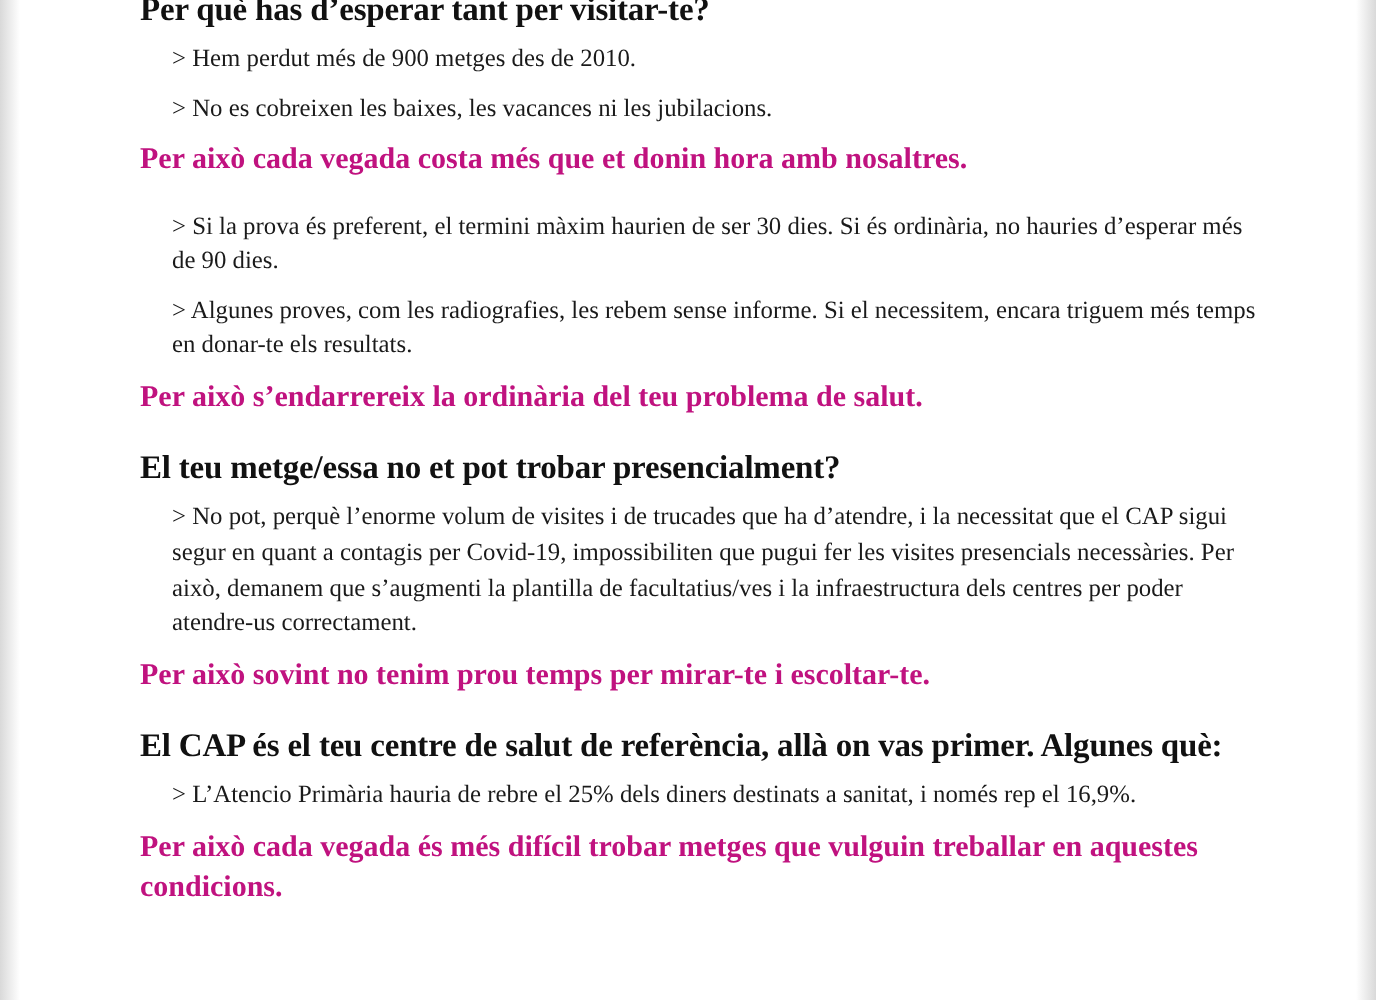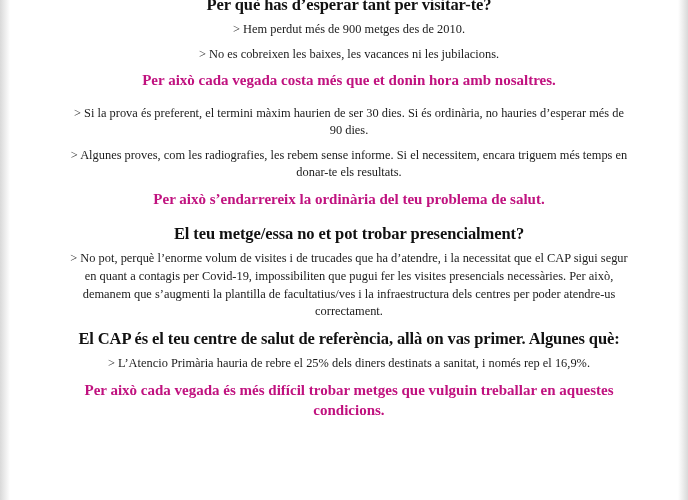--- a/index.html
+++ b/index.html
@@ -13,21 +13,20 @@
     font-family: "Liberation Serif", serif;
     overflow: hidden;
   }
   .page {
     position: relative;
     width: 688px;
     height: 500px;
     background: #ffffff;
     box-sizing: border-box;
     overflow: hidden;
-    text-align: center;
   }
   
   .edge-left, .edge-right {
     position: absolute;
     top: 0;
     bottom: 0;
     width: 10px;
     background: linear-gradient(to right, #d9d9d9, #ffffff);
   }
   .edge-left { left: 0; }
@@ -48,21 +47,21 @@
     line-height: 1.28;
     color: #111111;
     margin: 0 0 6px 0;
     letter-spacing: -0.1px;
   }
   .ans {
     font-family: "Liberation Serif", serif;
     font-size: 12.4px;
     line-height: 1.42;
     color: #1a1a1a;
-    margin: 0 0 7px 0;
+    margin: 0 0 7px 16px;
   }
   .highlight {
     font-family: "Liberation Serif", serif;
     font-weight: bold;
     font-size: 15px;
     line-height: 1.35;
     color: #c0127f;
     margin: 0 0 14px 0;
   }
   .block { margin-bottom: 0; }
@@ -86,20 +85,21 @@
 
     <div class="block">
       <p class="ans">&gt; Si la prova és preferent, el termini màxim haurien de ser 30 dies. Si és ordinària, no hauries d’esperar més de 90 dies.</p>
       <p class="ans">&gt; Algunes proves, com les  radiografies, les rebem sense informe. Si el necessitem, encara triguem més temps en donar-te els resultats.</p>
       <p class="highlight">Per això s’endarrereix la ordinària del teu problema de salut.</p>
     </div>
 
     <div class="block">
       <p class="q">El teu metge/essa no et pot trobar presencialment?</p>
       <p class="ans">&gt; No pot, perquè l’enorme volum de visites i de trucades que ha d’atendre, i la necessitat que el CAP sigui segur en quant a contagis per Covid-19, impossibiliten que pugui fer les visites presencials necessàries. Per això, demanem que s’augmenti la plantilla de facultatius/ves i la infraestructura dels centres per poder atendre-us correctament.</p>
+      <p class="highlight">Per això sovint no tenim prou temps per mirar-te i escoltar-te.</p>
     </div>
 
     <div class="block">
       <p class="q">El CAP és el teu centre de salut de referència, allà on vas primer. Algunes què:</p>
       <p class="ans">&gt; L’Atencio Primària hauria de rebre el 25% dels diners destinats a sanitat, i només rep el 16,9%.</p>
       <p class="highlight">Per això cada vegada és més difícil trobar metges que vulguin treballar en aquestes condicions.</p>
     </div>
 
   </div>
 </div>

